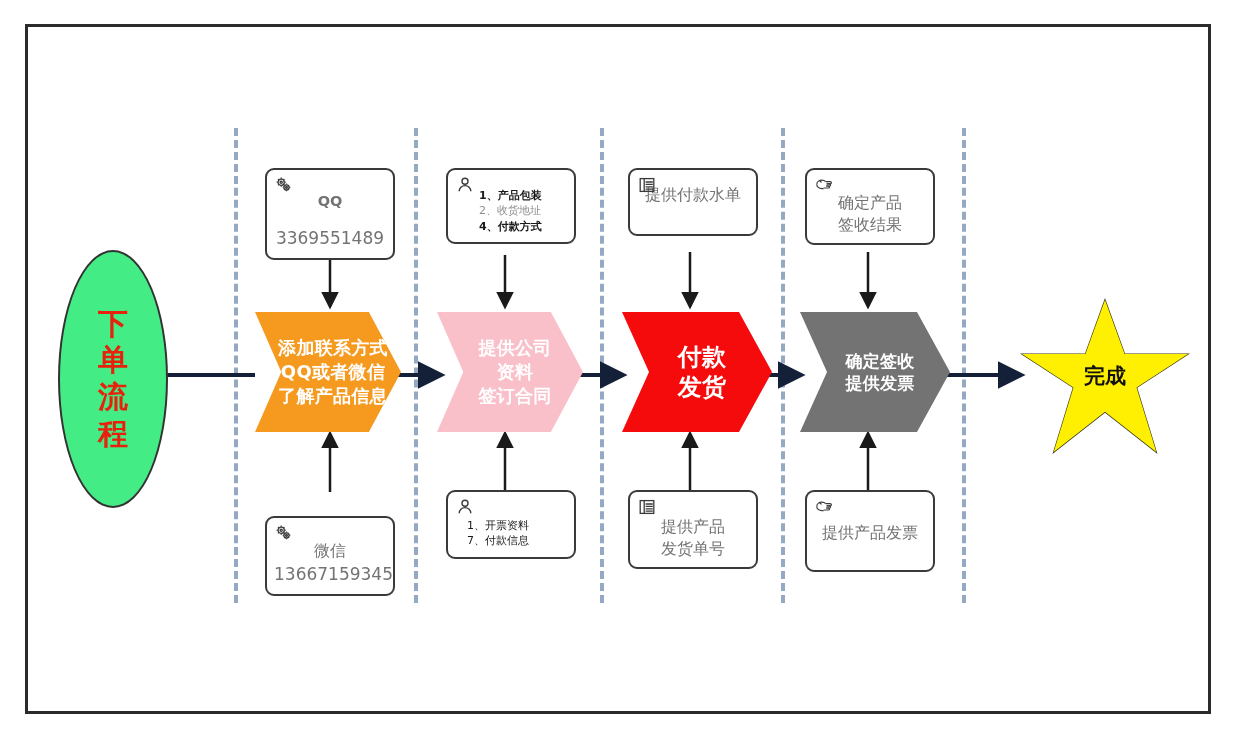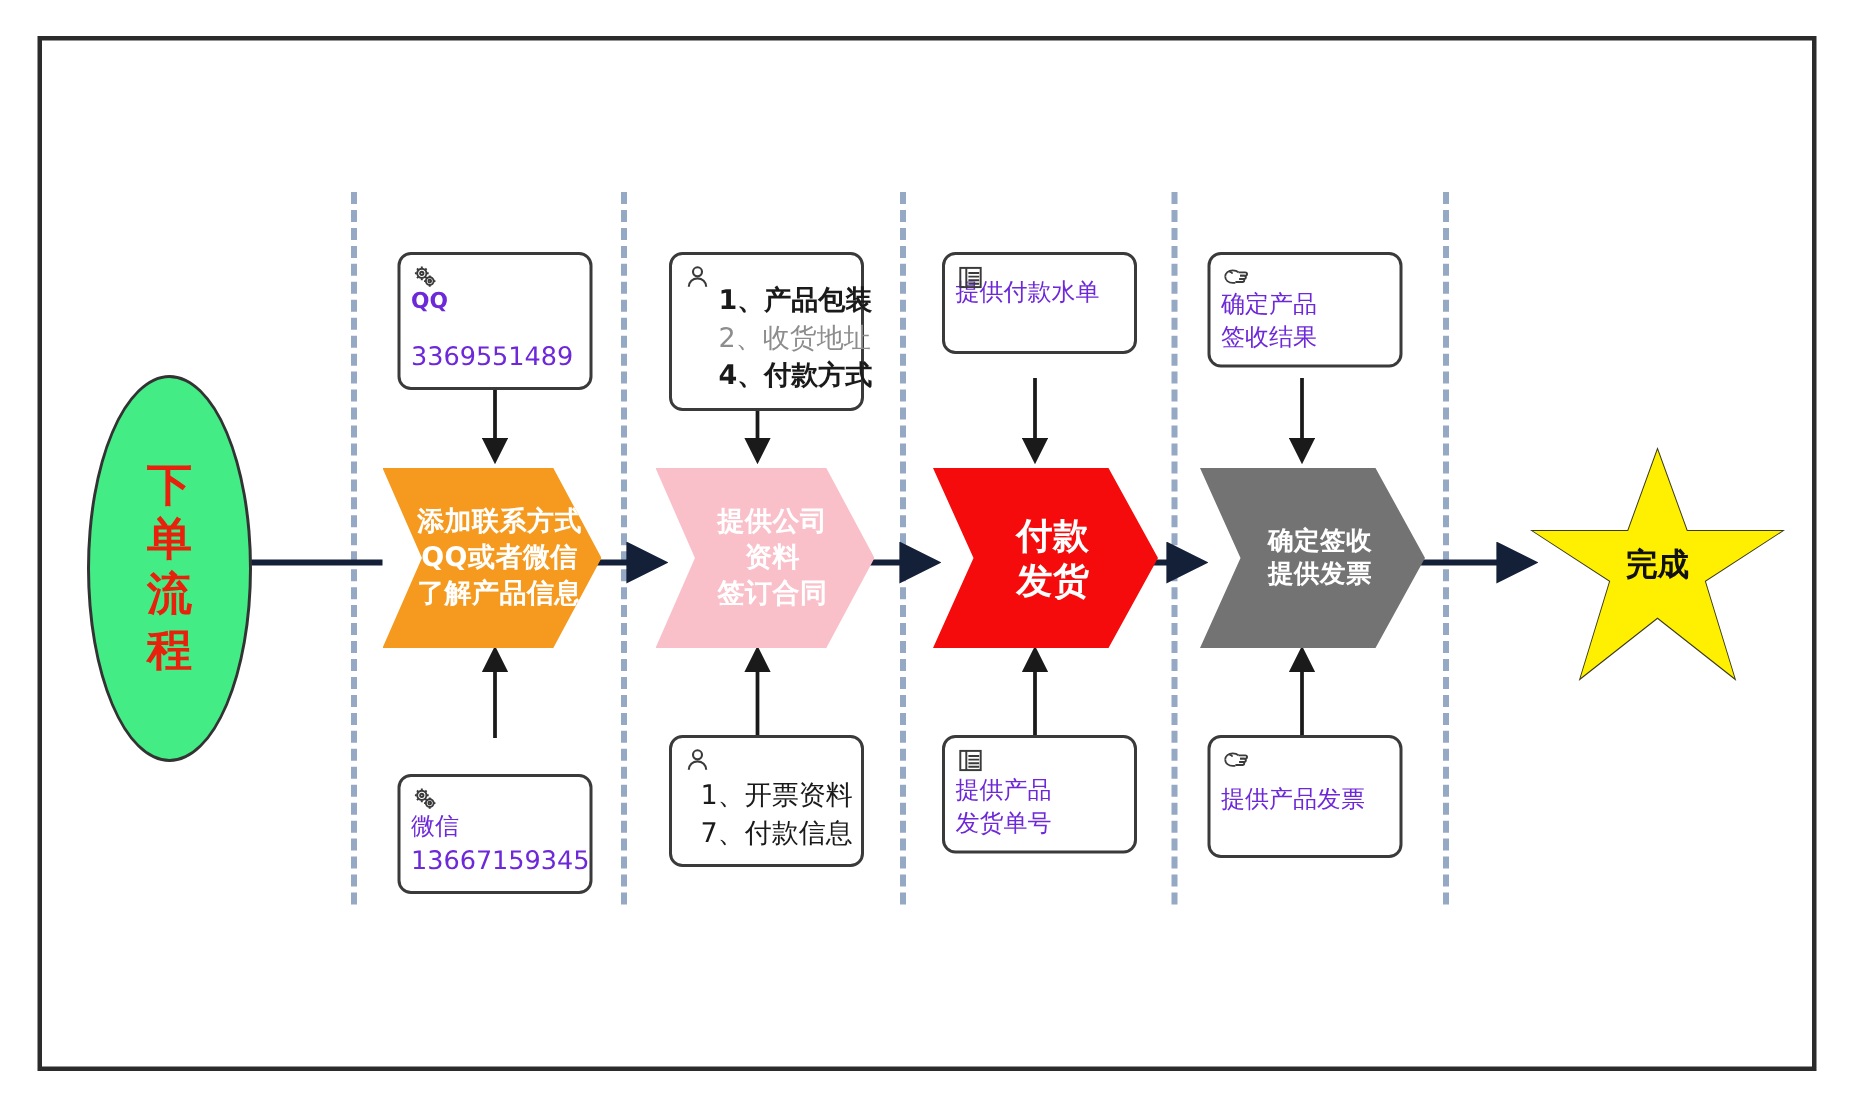--- a/index.html
+++ b/index.html
@@ -130,29 +130,30 @@
   .note-box .note-icon {
     position: absolute;
     left: 8px;
     top: 6px;
     width: 18px;
     height: 18px;
     color: #3a3a3a;
   }
   .note-box .note-icon svg { display: block; }
   .note-text {
-    color: #6d28d9;
+    text-align: center;
+    color: #737373;
     font-size: 14.5px;
     line-height: 1.35;
     white-space: pre-line;
   }
   .note-text.bold { font-weight: bold; }
   .note-list { text-align: center; }
   .note-list .li {
-    font-size: 18px;
+    font-size: 11px;
     line-height: 1.4;
     color: #1a1a1a;
     white-space: pre;
   }
   .note-list .li.b { font-weight: bold; }
   .note-list .li.g { color: #8d8d8d; }
   .ind { padding-left: 24px; text-align: left; }
   
   #connectors {
     position: absolute;

